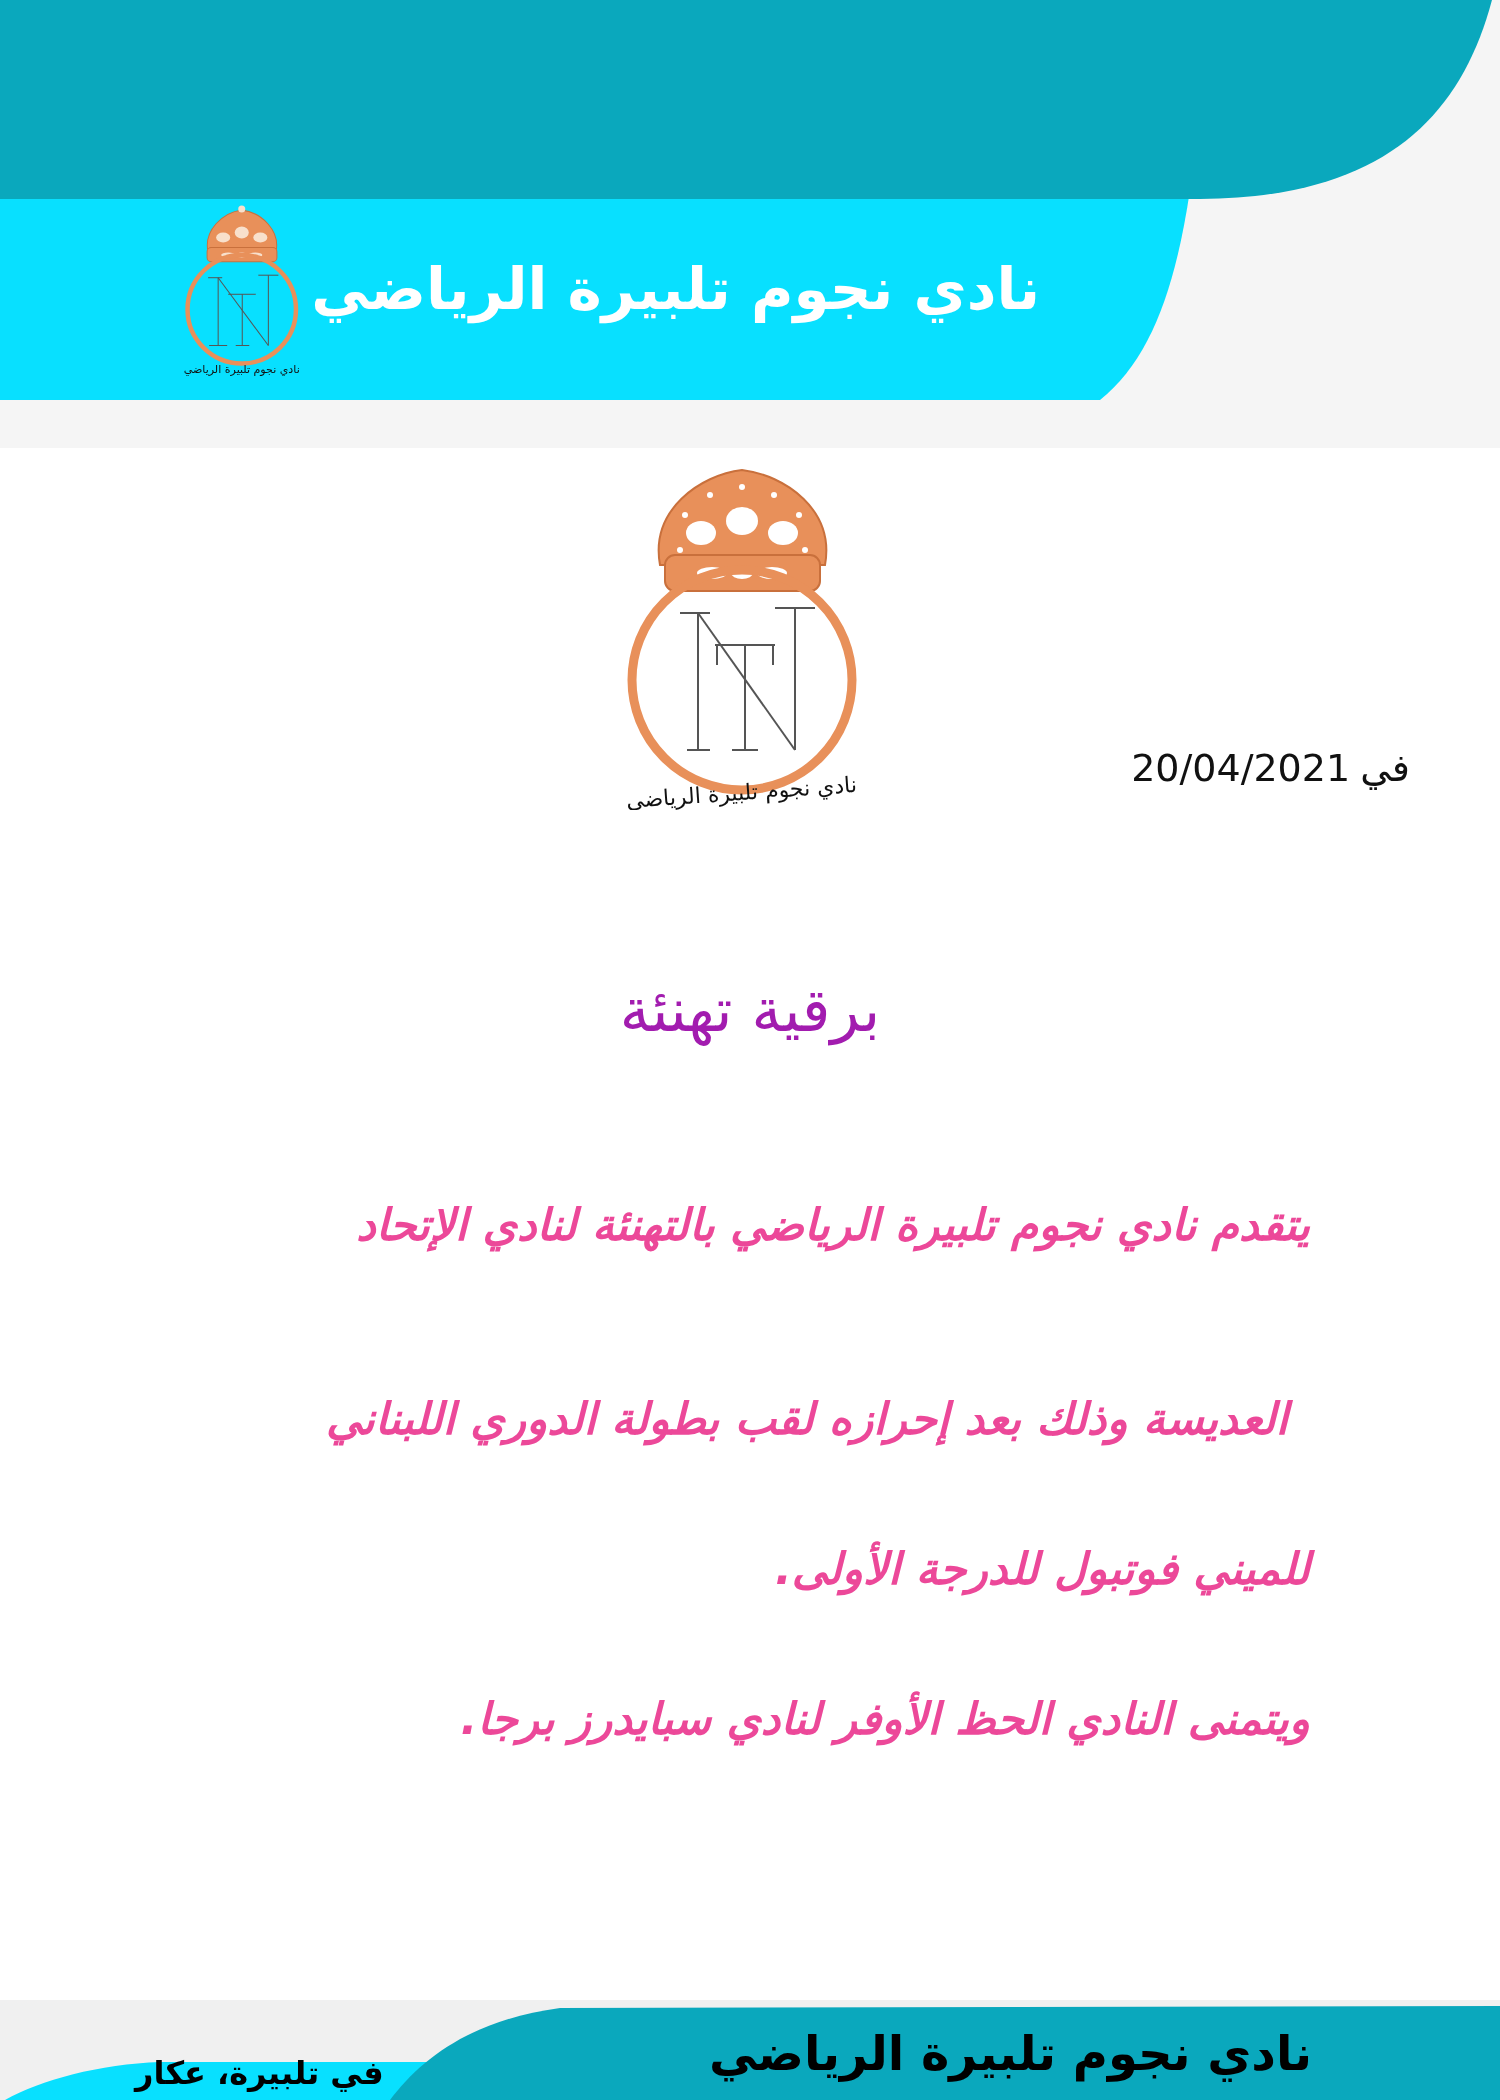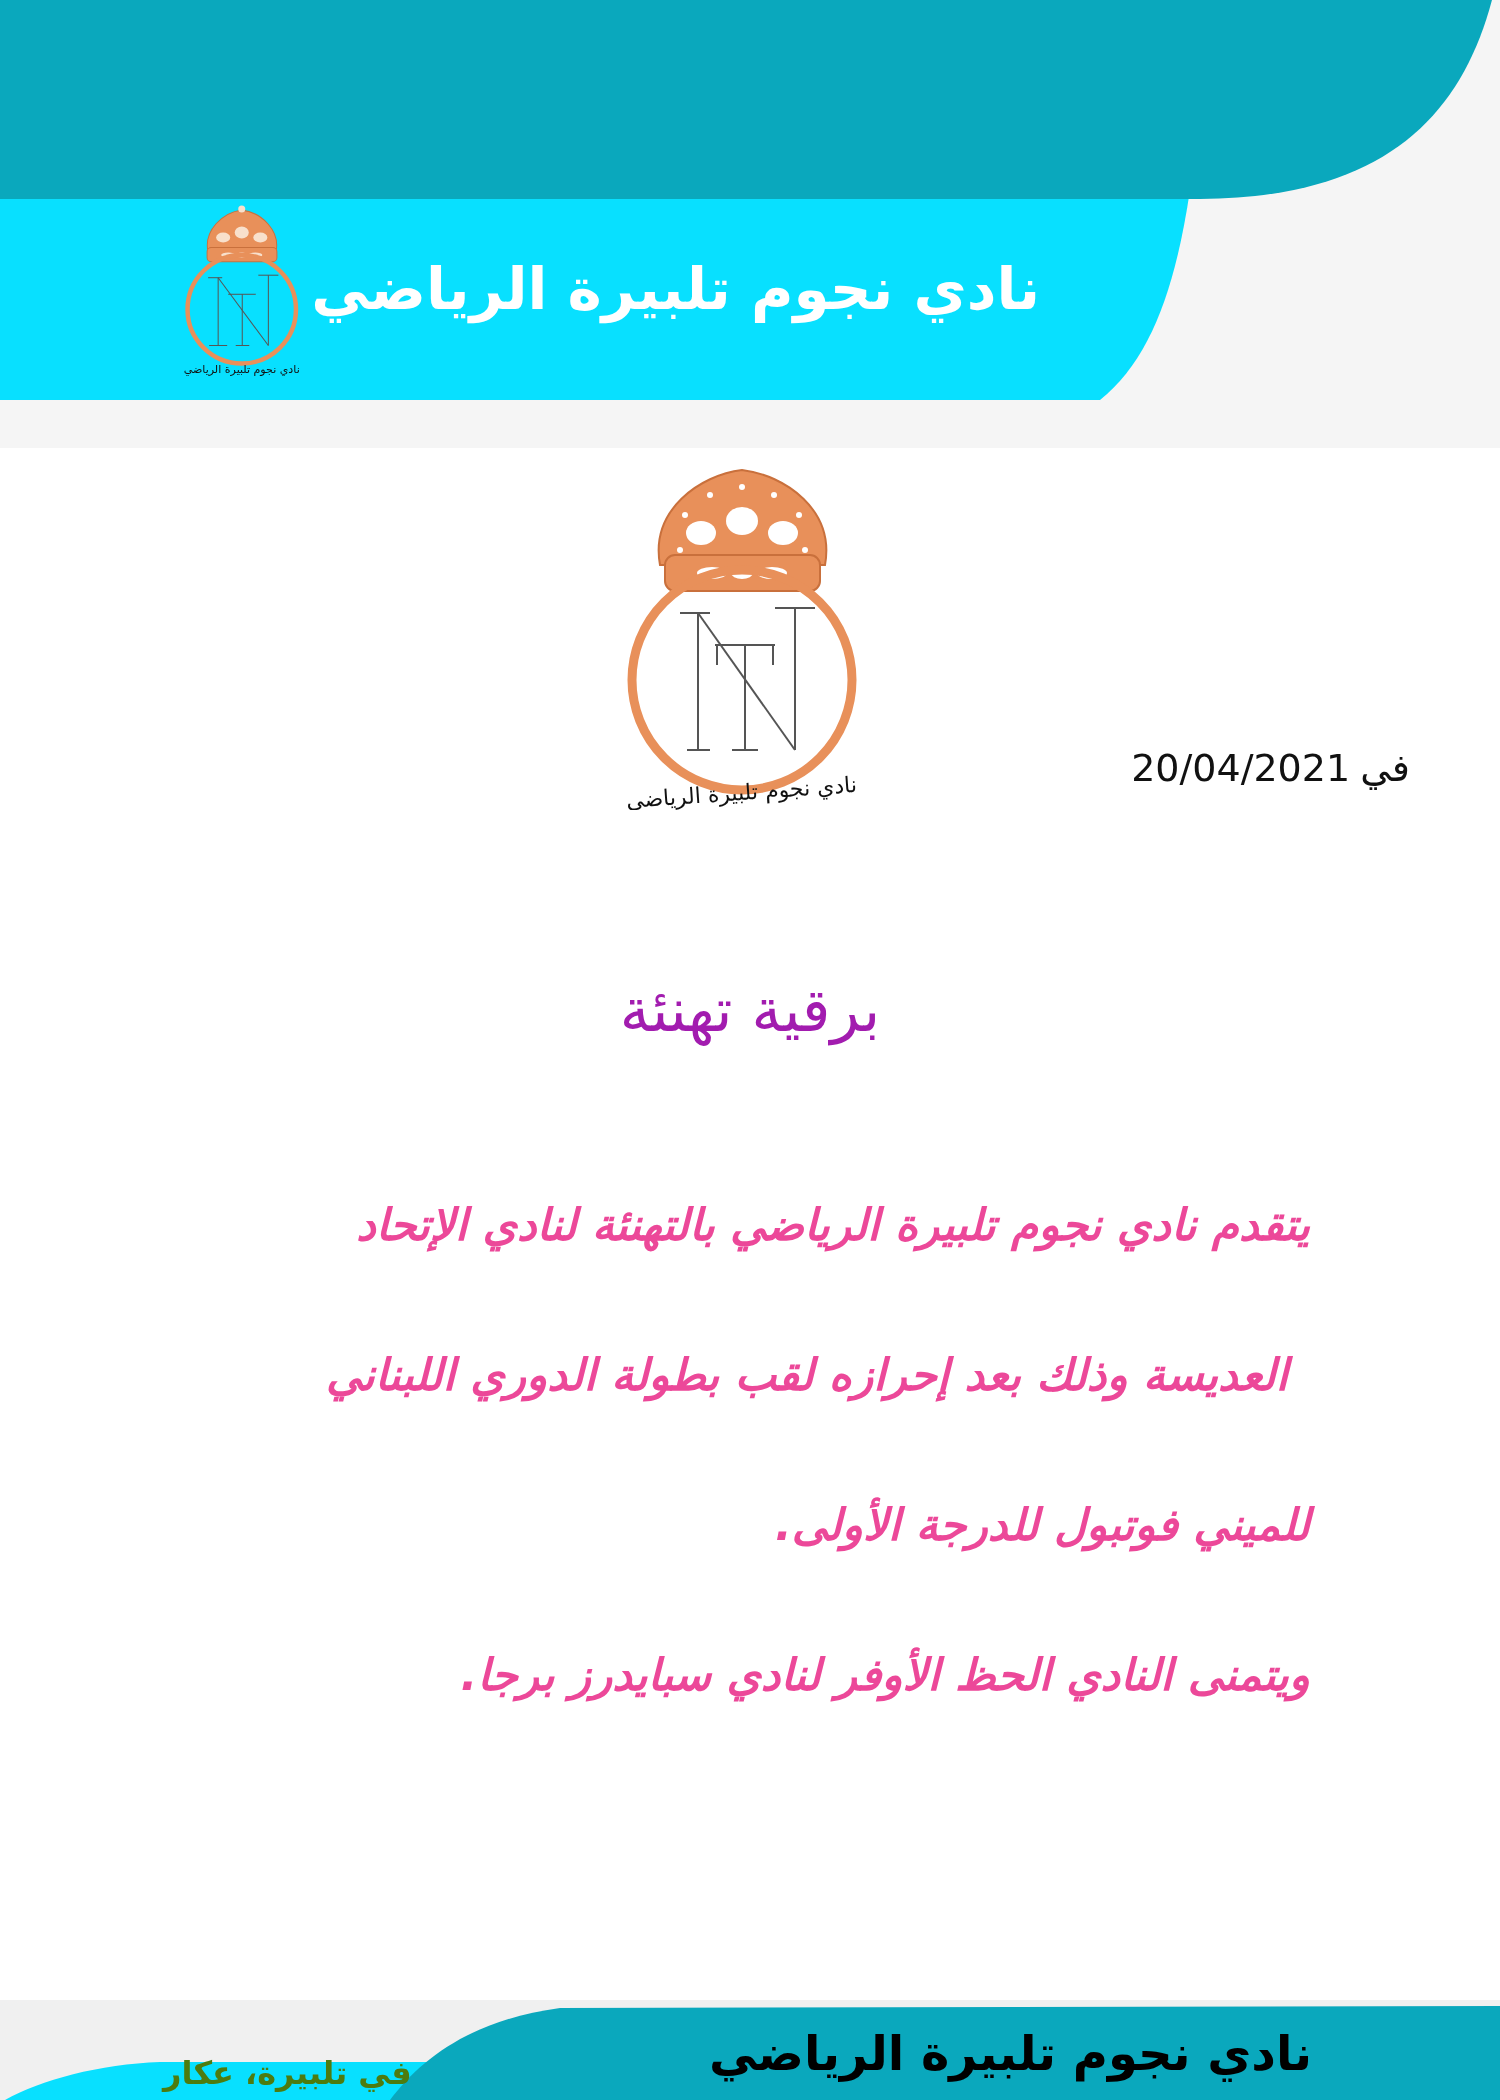--- a/index.html
+++ b/index.html
@@ -35,32 +35,32 @@
       left: 0; width: 1500px; top: 970px; text-align: center; direction: rtl;
       font-family: "DejaVu Sans", sans-serif; font-size: 60px; color: #a21caf; line-height: 80px;
     }
 
     #letter-body { left: 160px; width: 1150px; top: 1195px; direction: rtl; }
     .body-line {
       font-family: "DejaVu Sans", sans-serif; font-weight: bold; font-style: italic;
       font-size: 44px; color: #ec4899; line-height: 60px; white-space: nowrap;
       text-align: right; height: 150px;
     }
-    .body-line.l2 { padding-right: 22px; }
+    .body-line.l2 { padding-right: 22px; margin-top: 44px; }
 
     
     #footer { left: 0; top: 2000px; width: 1500px; height: 100px; background: #f0f0f0; overflow: hidden; }
     #footer svg.bg { position: absolute; left: 0; top: 0; }
     #footer-title {
       right: 188px; top: 22px; direction: rtl; white-space: nowrap;
       font-family: "DejaVu Sans", sans-serif; font-weight: bold; font-size: 48px; color: #000; line-height: 62px;
     }
     #footer-location {
       left: 135px; top: 52px; direction: rtl; white-space: nowrap;
-      font-family: "DejaVu Sans", sans-serif; font-weight: bold; font-size: 32px; color: #4d7c0f; line-height: 42px; margin-left: 28px;
+      font-family: "DejaVu Sans", sans-serif; font-weight: bold; font-size: 32px; color: #000000; line-height: 42px;
     }
   </style>
 </head>
 <body>
 
 <div id="header" class="abs">
   <svg class="bg" width="1500" height="448" viewBox="0 0 1500 448">
 
     <path d="M0 190 L1190 190 C1175 290 1150 360 1100 400 L0 400 Z" fill="#08e0ff"></path>
 

